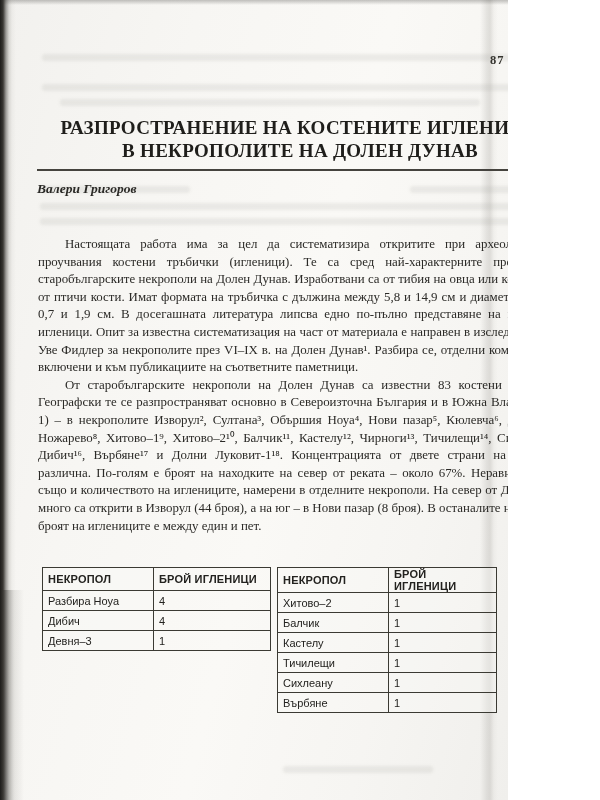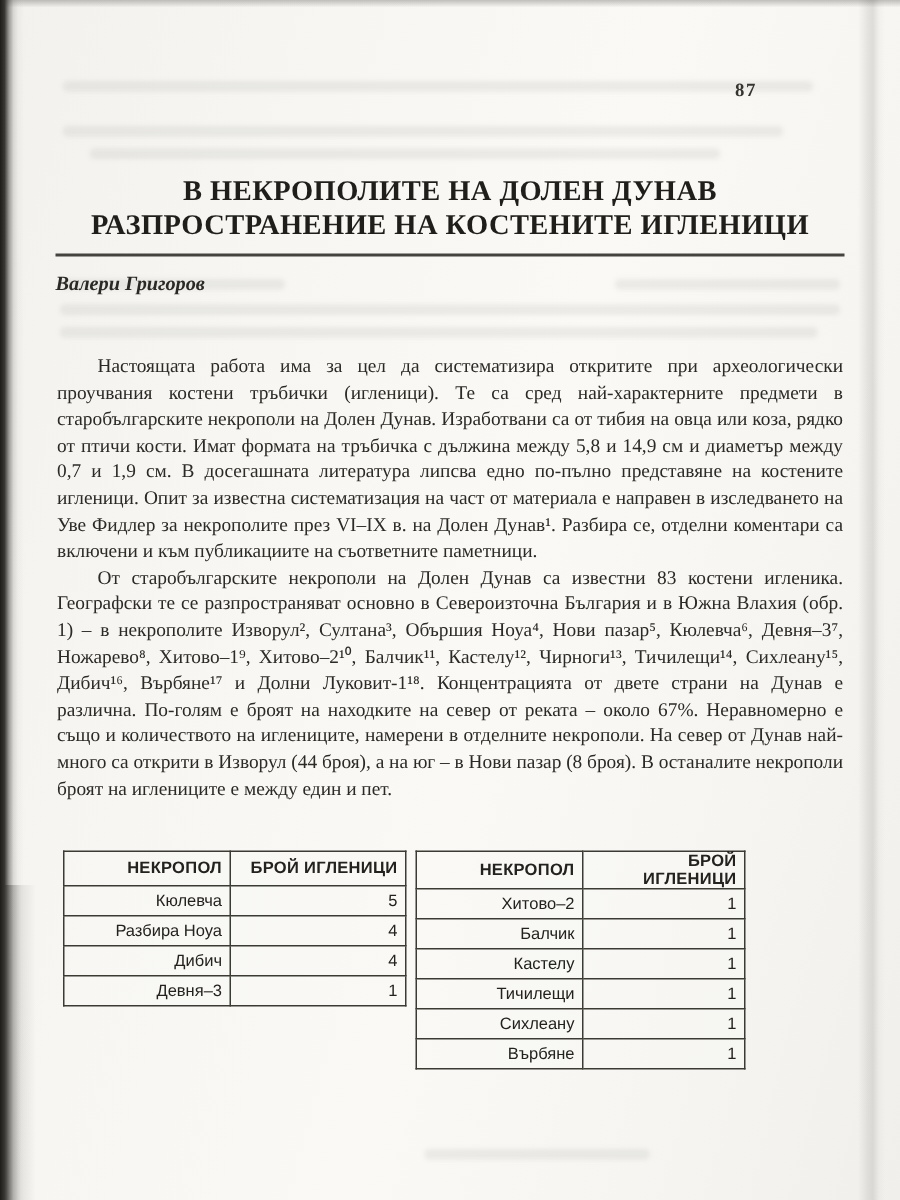--- a/index.html
+++ b/index.html
@@ -1,17 +1,17 @@
 <!DOCTYPE html>
 <html><head>
 <meta charset="utf-8">
 <style>
   html, body { margin:0; padding:0; background:#ffffff; }
   .page {
-    position:relative; width:600px; height:800px; overflow:hidden;
+    position:relative; width:508px; height:800px; overflow:hidden;
     background: linear-gradient(105deg, #f2f1ee 0%, #f7f6f3 28%, #faf9f6 55%, #f6f5f2 78%, #f0efec 100%);
     font-family:"Liberation Serif", serif; color:#2b2a27;
   }
   
   .edge-left {
     position:absolute; left:0; top:0; width:16px; height:800px; z-index:5;
     background: linear-gradient(90deg, #1d1c1a 0px, #393733 3px, rgba(85,83,79,.55) 6px,
                 rgba(135,133,127,.25) 9px, rgba(175,173,167,.10) 12px, rgba(0,0,0,0) 16px);
   }
   .edge-left-bottom {
@@ -55,21 +55,21 @@
     z-index:6; font-size:12.9px; line-height:17.6px; text-align:justify;
   }
   .body-copy p { margin:0; text-indent:27px; }
   
   .data-table {
     position:absolute; z-index:6; border-collapse:collapse;
     font-family:"Liberation Sans", sans-serif; color:#23221f;
     background: rgba(250,249,246,.35);
   }
   .data-table th, .data-table td {
-    border:1.5px solid #3b3a33; text-align:right; vertical-align:middle; padding:0 5px;
+    border:1.5px solid #3b3a33; text-align:left; vertical-align:middle; padding:0 5px;
   }
   .data-table th { height:22px; font-size:11px; font-weight:bold; letter-spacing:.2px; }
   .data-table td { height:19px; font-size:11px; }
   .table-left  { top:567px; left:42px; }
   .table-right { top:567px; left:277px; }
   .table-left  .col-name  { width:100px; }
   .table-left  .col-count { width:106px; }
   .table-right .col-name  { width:100px; }
   .table-right .col-count { width:97px;  }
 </style>
@@ -87,45 +87,41 @@
   <div class="ghost" style="top:99px; left:60px; width:420px;"></div>
   <div class="ghost" style="top:186px; left:40px; width:150px;"></div>
   <div class="ghost" style="top:186px; left:410px; width:150px;"></div>
   <div class="ghost" style="top:203px; left:40px; width:520px;"></div>
   <div class="ghost" style="top:218px; left:40px; width:505px;"></div>
   <div class="ghost" style="top:766px; left:283px; width:150px;"></div>
 
   <div class="page-num">87</div>
 
   <div class="headline">
+    <div>РАЗПРОСТРАНЕНИЕ НА КОСТЕНИТЕ ИГЛЕНИЦИ</div>
     <div>В НЕКРОПОЛИТЕ НА ДОЛЕН ДУНАВ</div>
-    <div>РАЗПРОСТРАНЕНИЕ НА КОСТЕНИТЕ ИГЛЕНИЦИ</div>
   </div>
 
   <div class="rule"></div>
 
   <div class="author">Валери Григоров</div>
 
   <div class="body-copy">
     <p>Настоящата работа има за цел да систематизира откритите при археологически проучвания костени тръбички (игленици). Те са сред най-характерните предмети в старобългарските некрополи на Долен Дунав. Изработвани са от тибия на овца или коза, рядко от птичи кости. Имат формата на тръбичка с дължина между 5,8 и 14,9 см и диаметър между 0,7 и 1,9 см. В досегашната литература липсва едно по-пълно представяне на костените игленици. Опит за известна систематизация на част от материала е направен в изследването на Уве Фидлер за некрополите през VI–IX в. на Долен Дунав¹. Разбира се, отделни коментари са включени и към публикациите на съответните паметници.</p>
     <p>От старобългарските некрополи на Долен Дунав са известни 83 костени игленика. Географски те се разпространяват основно в Североизточна България и в Южна Влахия (обр. 1) – в некрополите Изворул², Султана³, Обършия Ноуа⁴, Нови пазар⁵, Кюлевча⁶, Девня–3⁷, Ножарево⁸, Хитово–1⁹, Хитово–2¹⁰, Балчик¹¹, Кастелу¹², Чирноги¹³, Тичилещи¹⁴, Сихлеану¹⁵, Дибич¹⁶, Върбяне¹⁷ и Долни Луковит-1¹⁸. Концентрацията от двете страни на Дунав е различна. По-голям е броят на находките на север от реката – около 67%. Неравномерно е също и количеството на иглениците, намерени в отделните некрополи. На север от Дунав най-много са открити в Изворул (44 броя), а на юг – в Нови пазар (8 броя). В останалите некрополи броят на иглениците е между един и пет.</p>
   </div>
 
   <table class="data-table table-left">
     <thead>
       <tr>
         <th class="col-name">НЕКРОПОЛ</th>
         <th class="col-count">БРОЙ ИГЛЕНИЦИ</th>
       </tr>
     </thead>
     <tbody>
-      <tr>
-        <td>Кюлевча</td>
-        <td>5</td>
-      </tr>
       <tr>
         <td>Разбира Ноуа</td>
         <td>4</td>
       </tr>
       <tr>
         <td>Дибич</td>
         <td>4</td>
       </tr>
       <tr>
         <td>Девня–3</td>

